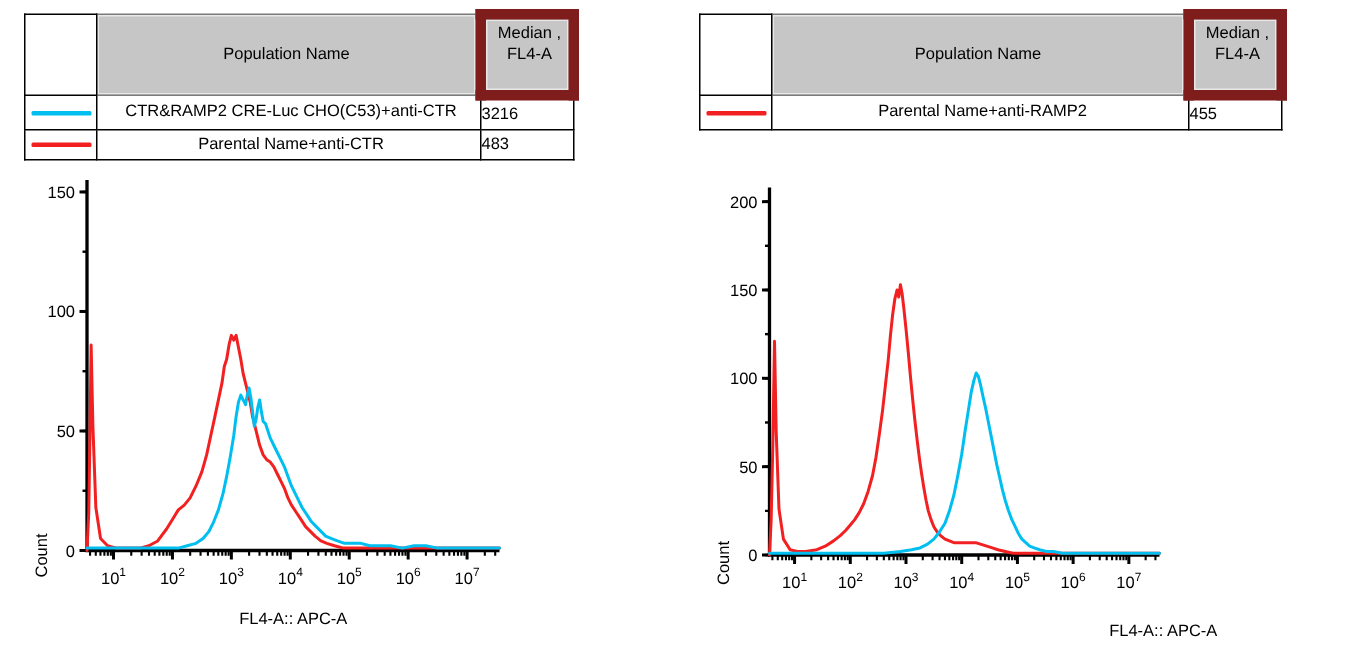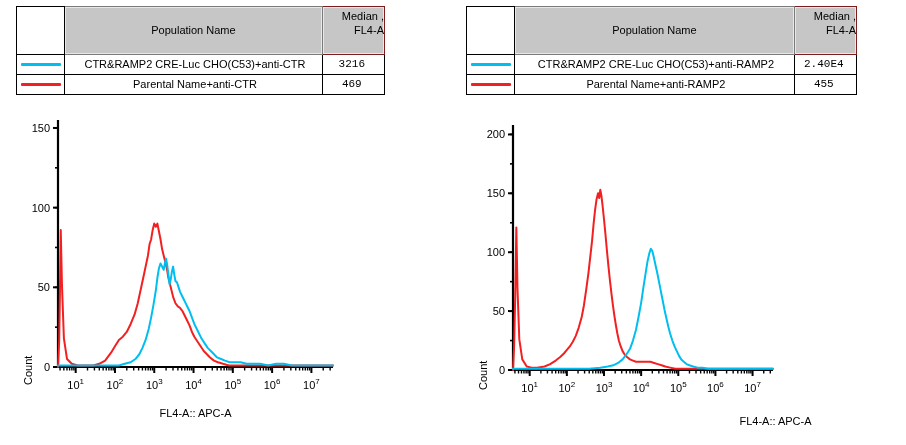--- a/index.html
+++ b/index.html
@@ -13,26 +13,26 @@
   .legend-table{position:absolute;border-collapse:collapse;table-layout:fixed;
                 background:#fff;font-size:11px;}
   .legend-table td,.legend-table th{border:1px solid #000;padding:0;
                 font-weight:normal;font-size:11px;line-height:1.25;}
   .lt-swatch-col{width:48px;}
   .lt-name-col{width:256px;}
   .lt-med-col{width:62px;}
   th.hdr-blank{background:#fff;}
   th.hdr-name{background:#c6c6c6;text-align:center;height:44px;
               border:1px solid #7a7a7a;box-shadow:inset 0 0 0 1px #e8e8e8;}
-  th.hdr-med{background:#c6c6c6;text-align:right;vertical-align:top;
+  th.hdr-med{background:#c6c6c6;text-align:center;vertical-align:top;
              padding:3px 0 0 3px;height:44px;
-             border:1px solid #7f1d1d;box-shadow:inset 0 0 0 1px #e8e8e8;}
+             border:7px solid #7f1d1d;box-shadow:inset 0 0 0 1px #e8e8e8;}
   th.hdr-med span{display:block;}
   td.cell-name{text-align:center;padding:1px 0 1px 3px;height:17px;}
-  td.cell-med{text-align:center;padding:1px 3px 1px 0;height:17px;font-family:Liberation Mono, monospace;}
+  td.cell-med{text-align:left;padding:1px 3px 1px 0;height:17px;}
   td.cell-swatch{height:17px;}
   .swatch{width:40px;height:3px;margin:0 auto;border-radius:1px;}
 
   
   .plot-wrap{position:absolute;}
   .axis-ylabel{position:absolute;font-size:11px;
      transform:rotate(-90deg);transform-origin:left top;white-space:nowrap;}
   .axis-xlabel{position:absolute;font-size:11px;text-align:center;white-space:nowrap;}
   svg{display:block;overflow:visible;}
   .tick-text{font-family:"Liberation Sans",sans-serif;font-size:11px;fill:#000;}
@@ -65,21 +65,21 @@
           <div class="swatch" style="background: rgb(0, 191, 240);"></div>
         </td>
         <td class="cell-name">CTR&amp;RAMP2 CRE-Luc CHO(C53)+anti-CTR</td>
         <td class="cell-med">3216</td>
       </tr>
       <tr>
         <td class="cell-swatch">
           <div class="swatch" style="background: rgb(242, 32, 32);"></div>
         </td>
         <td class="cell-name">Parental Name+anti-CTR</td>
-        <td class="cell-med">469</td>
+        <td class="cell-med">483</td>
       </tr>
     </tbody>
   </table>
 
   <div class="plot-wrap" style="left:0;top:110px;width:453px;height:300px;">
     <div class="axis-ylabel" style="left:22px;top:275px;">Count</div>
     <svg id="svg-left" width="400" height="290" style="position:absolute;left:20px;top:0;">
         <path d="M 38 10 L 38 257 L 313 257" stroke="#000" stroke-width="2.2" fill="none"></path>
         <line x1="33" y1="257" x2="38" y2="257" stroke="#000" stroke-width="2"></line>
         <text x="30" y="261" text-anchor="end" class="tick-text">0</text>
@@ -185,27 +185,20 @@
       <tr>
         <th class="hdr-blank"></th>
         <th class="hdr-name">Population Name</th>
         <th class="hdr-med">
           <span>Median ,</span>
           <span>FL4-A</span>
         </th>
       </tr>
     </thead>
     <tbody>
-      <tr>
-        <td class="cell-swatch">
-          <div class="swatch" style="background: rgb(0, 191, 240);"></div>
-        </td>
-        <td class="cell-name">CTR&amp;RAMP2 CRE-Luc CHO(C53)+anti-RAMP2</td>
-        <td class="cell-med">2.40E4</td>
-      </tr>
       <tr>
         <td class="cell-swatch">
           <div class="swatch" style="background: rgb(242, 32, 32);"></div>
         </td>
         <td class="cell-name">Parental Name+anti-RAMP2</td>
         <td class="cell-med">455</td>
       </tr>
     </tbody>
   </table>
 

